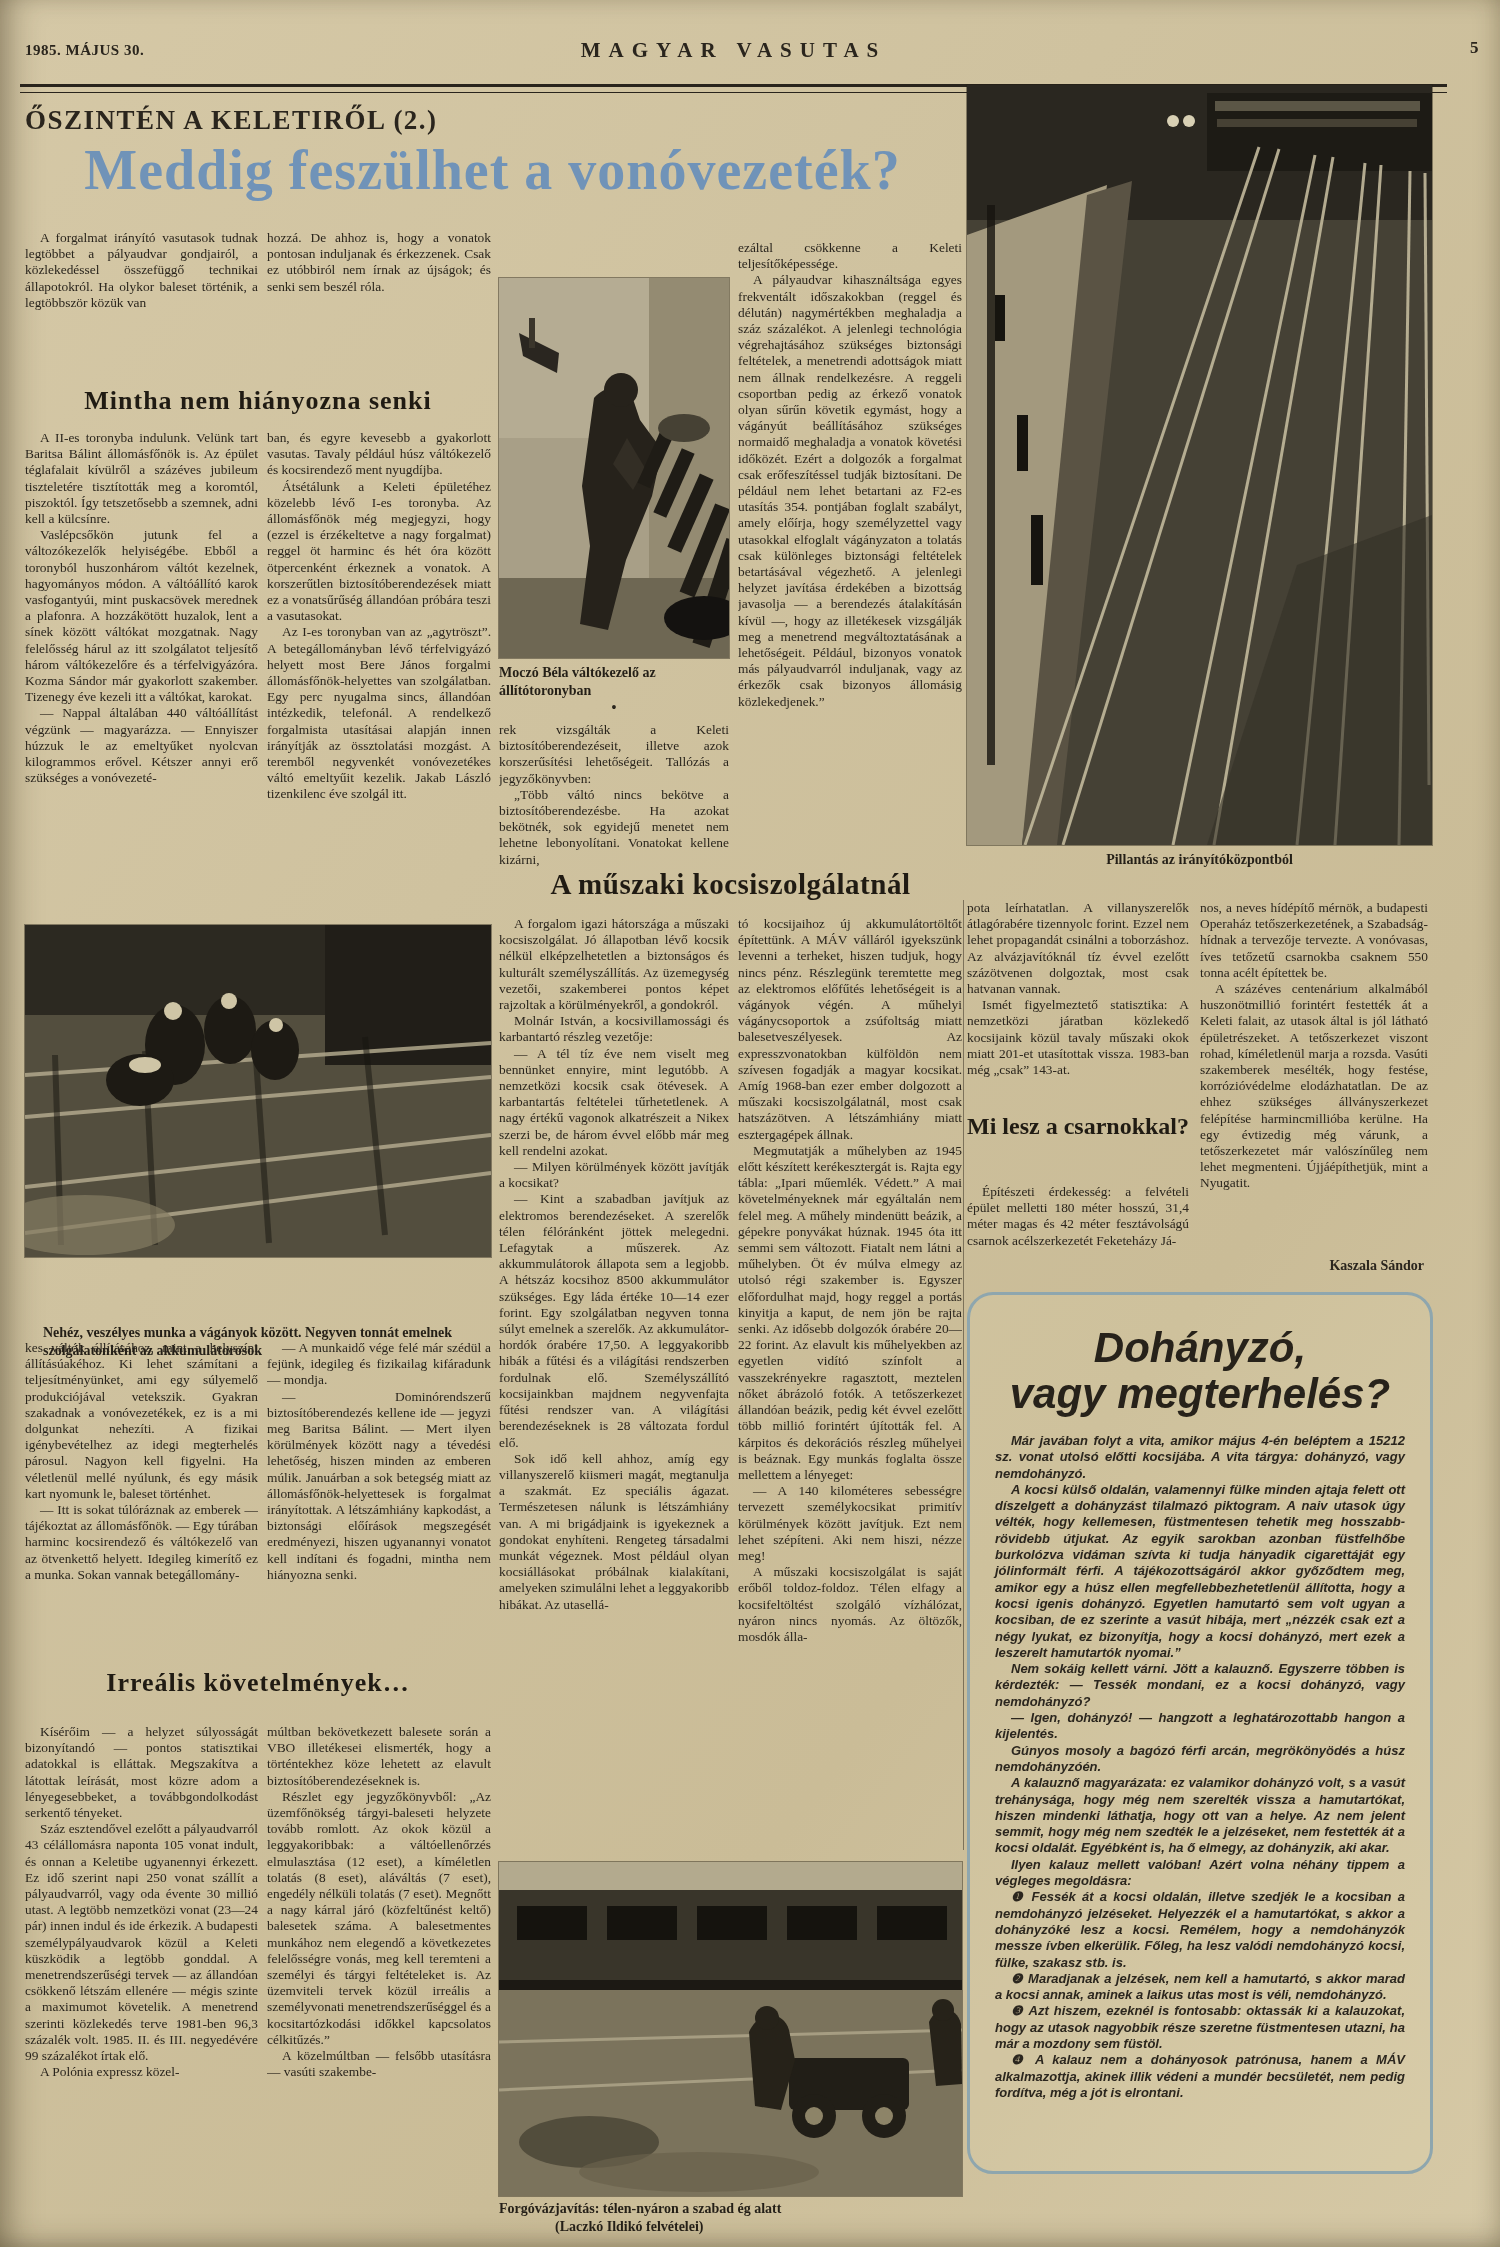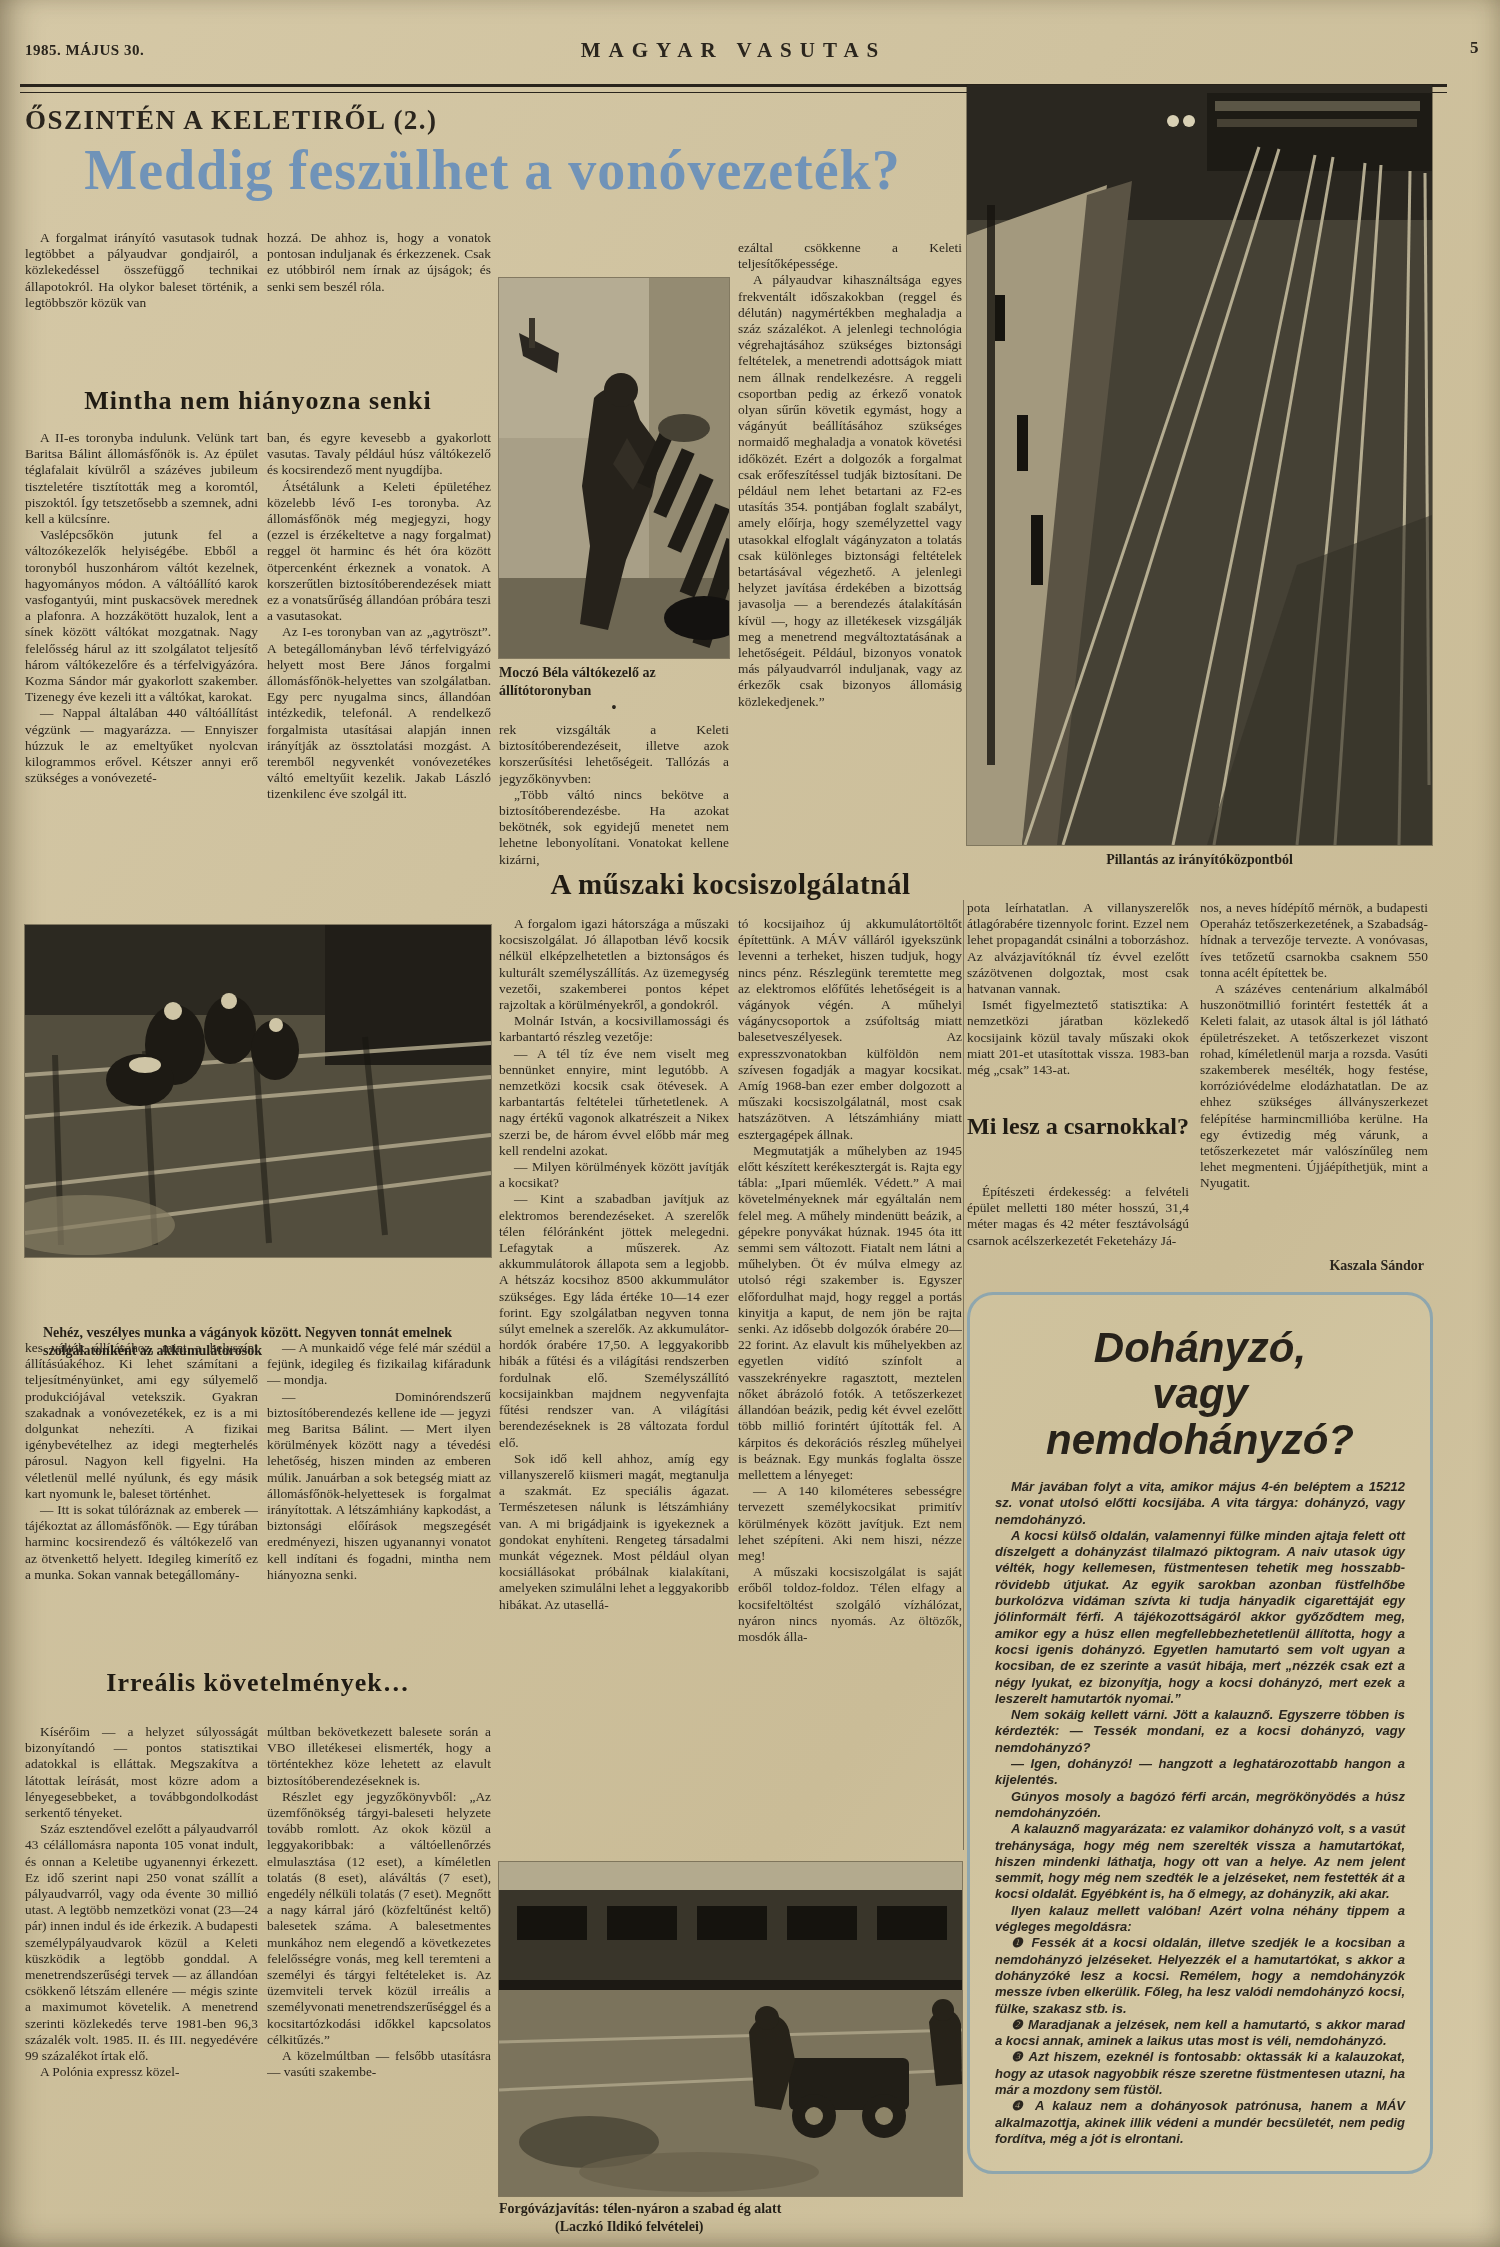--- a/index.html
+++ b/index.html
@@ -273,21 +273,21 @@
   </div>
   <div class="caption cap-bogie">
     <span class="line1">Forgóvázjavítás: télen-nyáron a szabad ég alatt</span>
     <span class="line2">(Laczkó Ildikó felvételei)</span>
   </div>
 
   <div class="abs smokebox">
     <div class="inner">
       <div class="box-title">
         <span>Dohányzó,</span><br>
-        <span>vagy nemdohányzó?</span>
+        <span>vagy megterhelés?</span>
       </div>
       <div class="box-body">
           <p>Már javában folyt a vita, amikor május 4-én beléptem a 15212 sz. vonat utolsó előtti kocsijába. A vita tárgya: dohányzó, vagy nemdohányzó.</p>
           <p>A kocsi külső oldalán, valamennyi fülke minden ajtaja felett ott díszelgett a dohányzást tilalmazó piktogram. A naiv utasok úgy vélték, hogy kellemesen, füstmentesen tehetik meg hosszabb-rövidebb útjukat. Az egyik sarokban azonban füstfelhőbe burkolózva vidáman szívta ki tudja hányadik cigarettáját egy jólinformált férfi. A tájékozottságáról akkor győződtem meg, amikor egy a húsz ellen megfellebbezhetetlenül állította, hogy a kocsi igenis dohányzó. Egyetlen hamutartó sem volt ugyan a kocsiban, de ez szerinte a vasút hibája, mert „nézzék csak ezt a négy lyukat, ez bizonyítja, hogy a kocsi dohányzó, mert ezek a leszerelt hamutartók nyomai.”</p>
           <p>Nem sokáig kellett várni. Jött a kalauznő. Egyszerre többen is kérdezték: — Tessék mondani, ez a kocsi dohányzó, vagy nemdohányzó?</p>
           <p>— Igen, dohányzó! — hangzott a leghatározottabb hangon a kijelentés.</p>
           <p>Gúnyos mosoly a bagózó férfi arcán, megrökönyödés a húsz nemdohányzóén.</p>
           <p>A kalauznő magyarázata: ez valamikor dohányzó volt, s a vasút trehánysága, hogy még nem szerelték vissza a hamutartókat, hiszen mindenki láthatja, hogy ott van a helye. Az nem jelent semmit, hogy még nem szedték le a jelzéseket, nem festették át a kocsi oldalát. Egyébként is, ha ő elmegy, az dohányzik, aki akar.</p>
           <p>Ilyen kalauz mellett valóban! Azért volna néhány tippem a végleges megoldásra:</p>
           <p>❶ Fessék át a kocsi oldalán, illetve szedjék le a kocsiban a nemdohányzó jelzéseket. Helyezzék el a hamutartókat, s akkor a dohányzóké lesz a kocsi. Remélem, hogy a nemdohányzók messze ívben elkerülik. Főleg, ha lesz valódi nemdohányzó kocsi, fülke, szakasz stb. is.</p>

